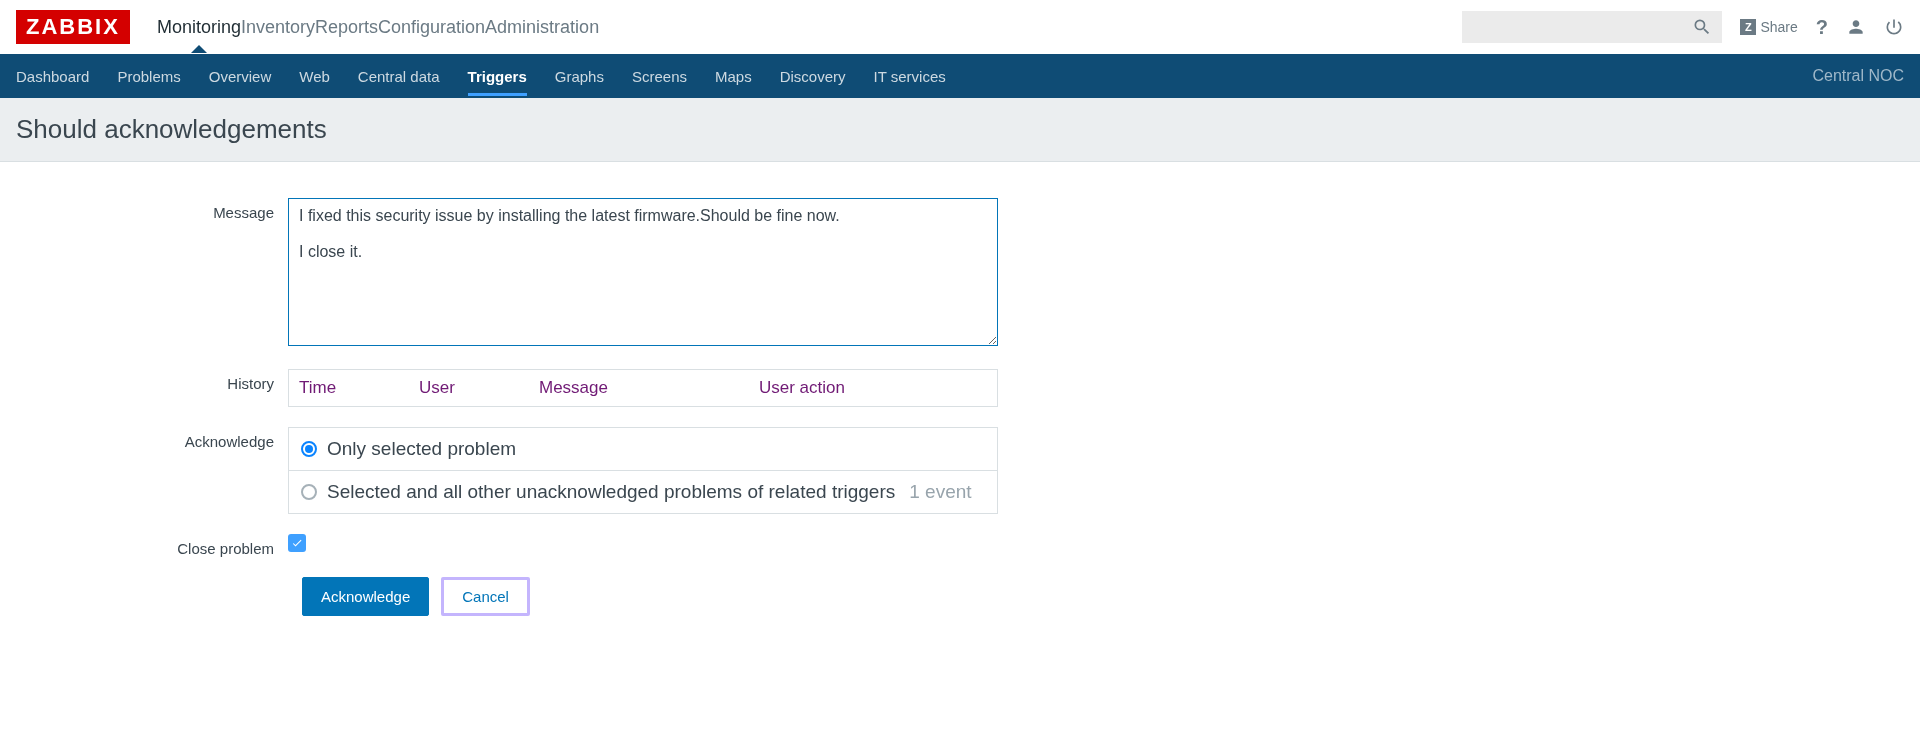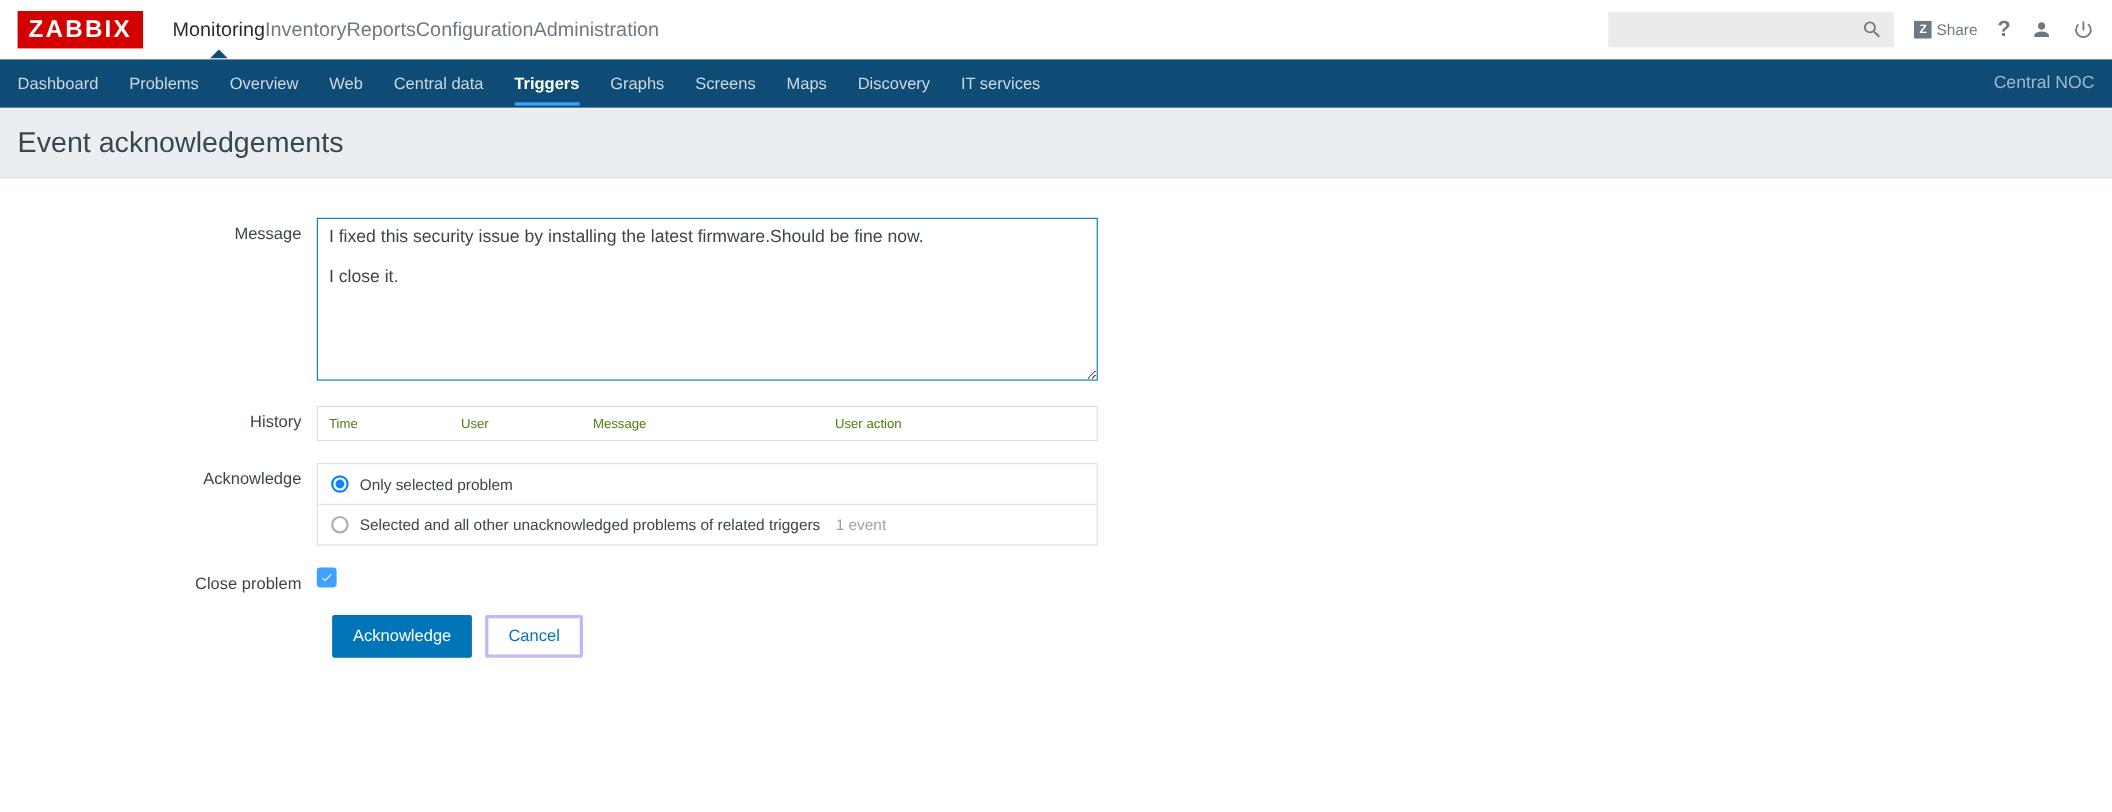--- a/index.html
+++ b/index.html
@@ -169,36 +169,36 @@
     color: #3a464f;
     resize: both;
   }
 
   .history-head {
     display: flex;
     width: 710px;
     border: 1px solid #d9dfe2;
     padding: 8px 10px;
   }
-  .history-col { color: #4d7c0f; font-size: 12px; }
+  .history-col { color: #701a75; font-size: 17px; }
   .col-time { width: 120px; }
   .col-user { width: 120px; }
   .col-msg { width: 220px; }
   .col-action { flex: 1; }
 
   .radio-group {
     width: 710px;
     border: 1px solid #d9dfe2;
   }
   .radio-row {
     display: flex;
     align-items: center;
     gap: 10px;
     padding: 10px 12px;
-    font-size: 14px;
+    font-size: 19px;
     color: #3a464f;
   }
   .radio-row + .radio-row { border-top: 1px solid #d9dfe2; }
   .radio-dot {
     width: 16px; height: 16px;
     border-radius: 50%;
     border: 2px solid #a6b1b8;
     display: inline-flex;
     align-items: center;
     justify-content: center;
@@ -298,21 +298,21 @@
     <div class="subnav-item">Graphs</div>
     <div class="subnav-item">Screens</div>
     <div class="subnav-item">Maps</div>
     <div class="subnav-item">Discovery</div>
     <div class="subnav-item">IT services</div>
   </div>
   <div class="subnav-right">Central NOC</div>
 </div>
 
 <div class="page-header">
-  <h1 class="page-title">Event acknowledgements</h1>
+  <h1 class="page-title">Should acknowledgements</h1>
 </div>
 
 <div class="panel">
 
   <div class="form-row">
     <div class="form-label">Message</div>
     <div class="form-field">
       <textarea class="message" style="">I fixed this security issue by installing the latest firmware.Should be fine now.
 
 I close it.</textarea>

